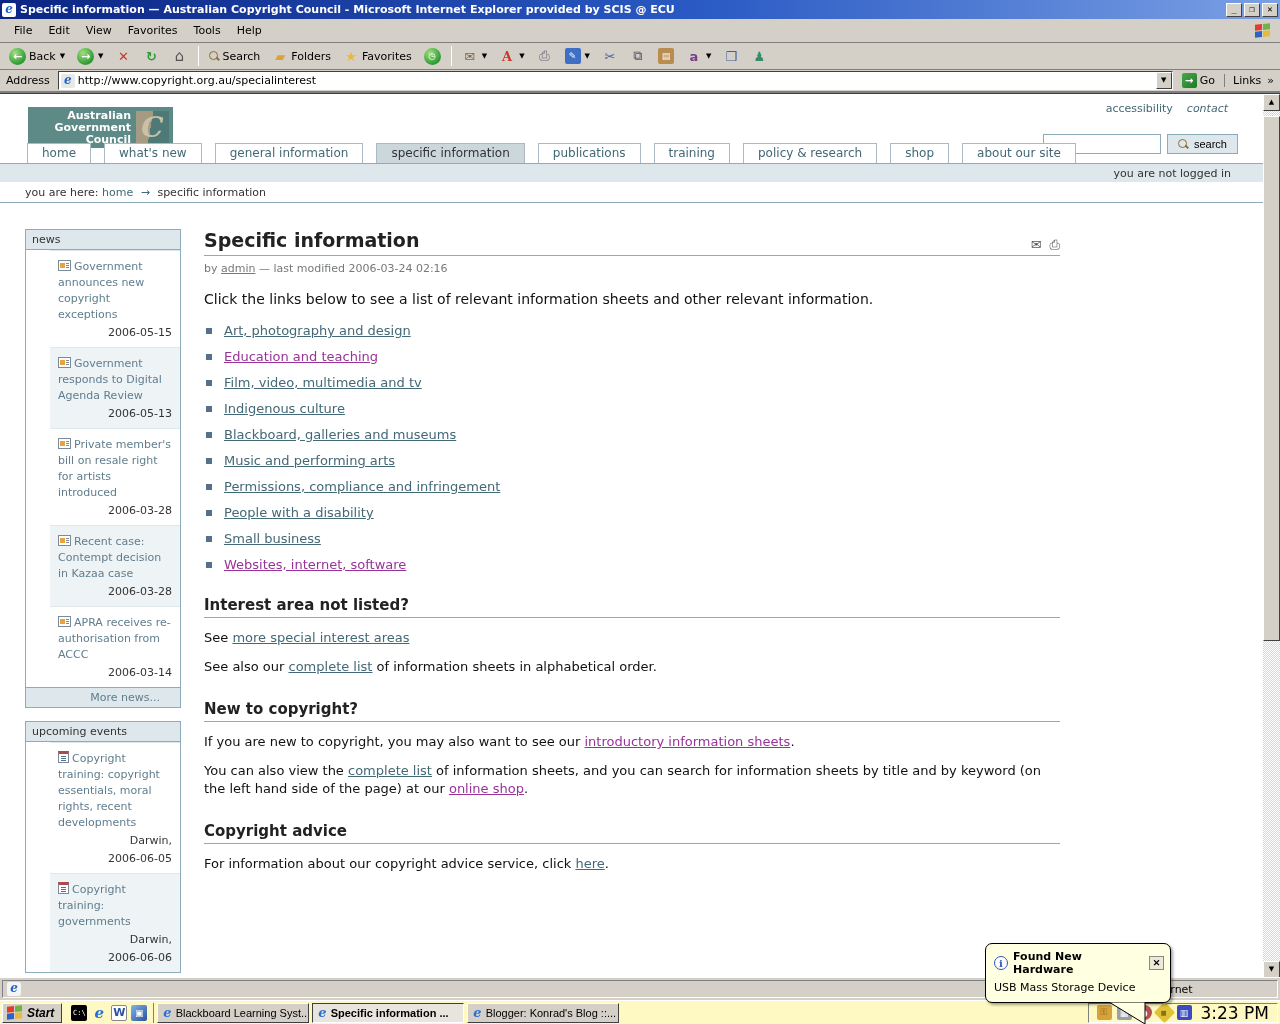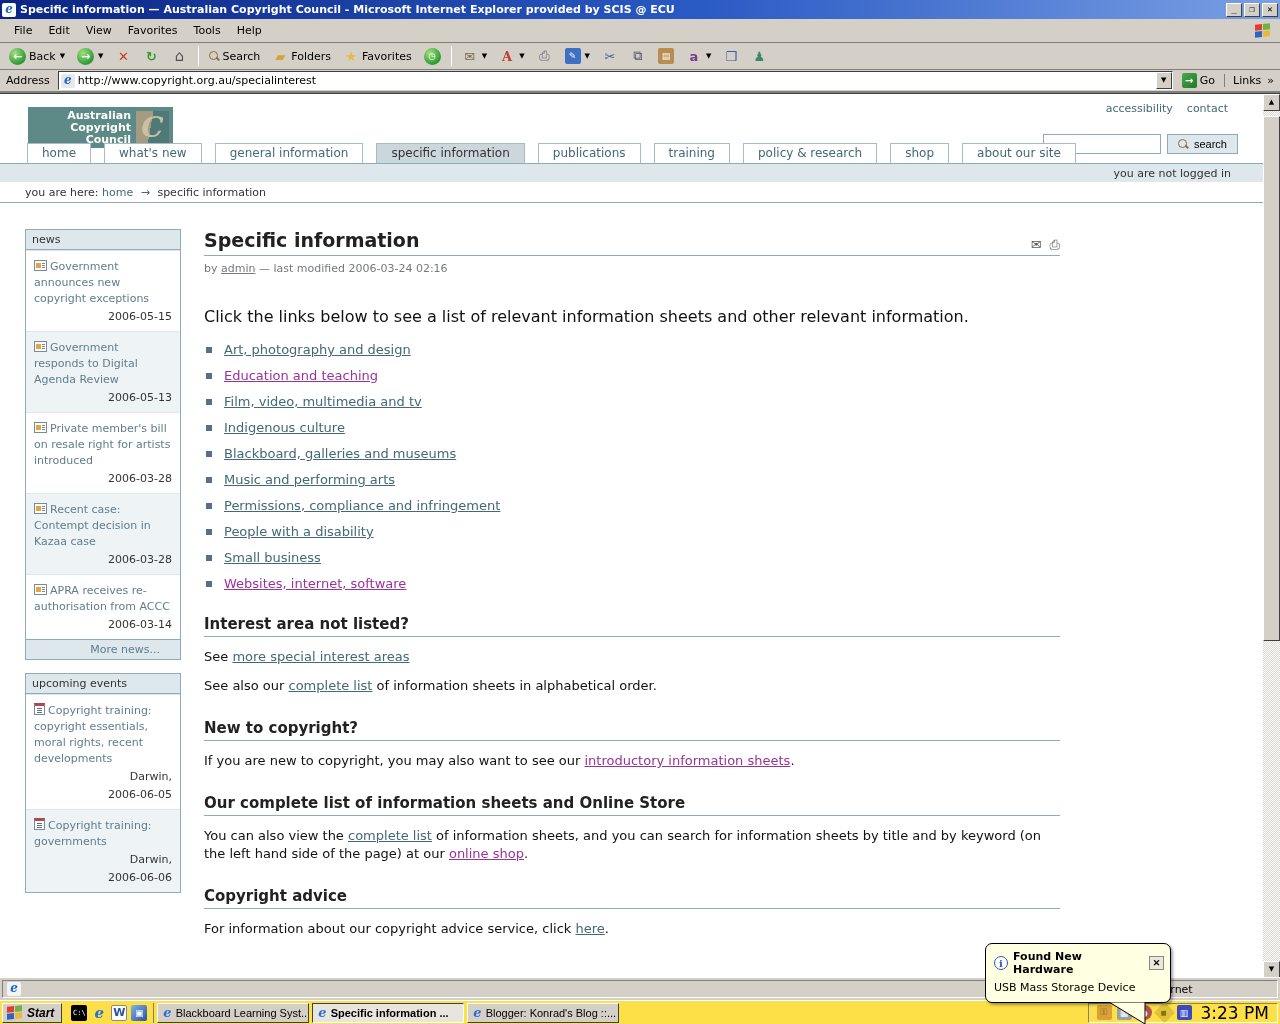--- a/index.html
+++ b/index.html
@@ -85,57 +85,57 @@
   .personal-bar { height:19px; background:#dee7ec; border-top:1px solid #8cacbb; text-align:right; padding:3px 32px 0 0;
     font-size:11px; color:#333; }
   .breadcrumb { height:21px; border-bottom:1px solid #8cacbb; padding:4px 0 0 25px; font-size:11px; color:#333; }
   .breadcrumb a { color:#436976; text-decoration:none; }
   .crumb-arrow { color:#436976; padding:0 4px; }
 
   .columns { position:relative; }
   .sidebar { position:absolute; top:26px; left:25px; width:156px; }
   .portlet { border:1px solid #8cacbb; margin-bottom:13px; font-size:11px; }
   .portlet-head { background:#dee7ec; border-bottom:1px solid #8cacbb; padding:3px 6px; color:#333; }
-  .pitem { padding:8px 8px 6px; line-height:16px; border-top:1px solid #dee7ec; }
+  .pitem { padding:8px 8px 6px; line-height:16px; border-top:1px solid #dee7ec;margin-left:24px; }
   .pitem:first-child { border-top:none; }
   .pitem.alt { background:#eef3f6; }
   .pitem a { color:#607d8e; text-decoration:none; }
   .pitem .pdate { display:block; text-align:right; color:#333; margin-top:2px; }
   .portlet-foot { background:#dee7ec; border-top:1px solid #8cacbb; text-align:right; padding:3px 20px; color:#607d8e; }
   .doc-ico { display:inline-block; width:13px; height:11px; background:#fff; border:1px solid #7a8a99; position:relative; vertical-align:-1px; margin-right:3px; }
   .doc-ico::before { content:""; position:absolute; left:1px; top:2px; width:5px; height:5px; background:#e8a33d; }
   .doc-ico::after { content:""; position:absolute; right:1px; top:2px; width:3px; height:1px; background:#7a8a99; box-shadow:0 2px 0 #7a8a99, 0 4px 0 #7a8a99; }
   .cal-ico { display:inline-block; width:11px; height:12px; background:#fff; border:1px solid #7a8a99; border-top:3px solid #b04a4a; position:relative; vertical-align:-1px; margin-right:3px; }
   .cal-ico::after { content:""; position:absolute; left:2px; top:2px; width:5px; height:1px; background:#55708a; box-shadow:0 2px 0 #55708a, 0 4px 0 #55708a; }
 
   .main { position:absolute; top:26px; left:204px; width:856px; color:#333; }
   .doc-actions { position:absolute; top:8px; right:0; display:flex; gap:8px; }
   .act-ico { font-size:13px; color:#555; }
   h1.doc-title { font-size:19px; font-weight:600; color:#222; border-bottom:1px solid #8cacbb; padding-bottom:4px; }
   .byline { color:#76797c; font-size:11px; margin-top:6px; }
   .byline a { color:#76797c; }
-  .intro { font-size:16px; color:#111; margin-top:32px; }
+  .intro { font-size:14px; color:#111; margin-top:16px; }
   ul.speclinks { list-style:none; margin-top:16px; }
   ul.speclinks li { display:flex; align-items:baseline; margin-bottom:11px; font-size:13px; }
   .bullet { width:6px; height:6px; background:#55708a; display:inline-block; margin:0 12px 0 2px; flex:none; align-self:center; }
   a.body-link { color:#436976; text-decoration:underline; }
   a.body-link.visited { color:#993399; }
   h2.sec { font-size:15px; font-weight:600; color:#222; border-bottom:1px solid #8cacbb; padding-bottom:3px; margin-top:24px; }
   .sec-p { font-size:13px; color:#111; margin-top:11px; line-height:18px; }
 
   
   .statusbar { position:absolute; top:977px; left:0; width:1280px; height:23px; background:#d4d0c8;
     border-top:1px solid #fff; display:flex; align-items:center; padding:2px; gap:2px; }
   .spane { height:18px; border:1px solid; border-color:#808080 #fff #fff #808080; display:flex; align-items:center; padding:0 4px; gap:4px; }
   .spane.main-pane { flex:1; }
   .spane.zone-pane { width:150px; }
   .globe { width:12px; height:12px; border-radius:50%; background:radial-gradient(circle at 40% 35%,#bfe3f5,#3d84c4); display:inline-block; }
 
   
-  .taskbar { position:absolute; top:1000px; left:0; width:1280px; height:24px; background:#fde047;
+  .taskbar { position:absolute; top:1000px; left:0; width:1280px; height:24px; background:#fef9c3;
     border-top:1px solid #fff; display:flex; align-items:center; padding:1px 2px; gap:3px; }
   .start-btn { display:flex; align-items:center; gap:4px; height:20px; padding:0 7px 0 4px; background:#d4d0c8;
     border:1px solid; border-color:#fff #404040 #404040 #fff; font-weight:bold; font-size:12px; font-style:italic; }
   .qlaunch { display:flex; gap:4px; align-items:center; padding:0 6px; border-right:1px solid #808080; height:20px; }
   .ql-ico { width:16px; height:16px; font-size:11px; display:flex; align-items:center; justify-content:center; border-radius:2px; }
   .ql-cmd { background:#000; color:#fff; font-size:7px; font-family:"DejaVu Sans Mono",monospace; }
   .ql-ie { color:#2a6fd4; font-weight:bold; font-style:italic; font-size:15px; font-family:"DejaVu Serif",serif; }
   .ql-word { background:#fff; border:1px solid #888; color:#2a52a0; font-weight:bold; font-size:11px; }
   .ql-app { background:linear-gradient(135deg,#7fb4e8,#2a52a0); color:#fff; font-size:9px; }
   .task-btn { display:flex; align-items:center; gap:4px; width:152px; height:20px; padding:0 5px; background:#d4d0c8;
@@ -278,26 +278,26 @@
       <span>»</span>
     </span>
   </div>
 
   <div class="viewport">
     <div class="page">
 
       <div class="site-header">
         <div class="top-links">
           <a href="#" style="color:#436976;text-decoration:none;">accessibility</a>
-          <a href="#" style="color:#436976;text-decoration:none;">contact</a>
+          <a href="#" style="color:#436976;text-decoration:none;font-style:italic;">contact</a>
         </div>
         <div class="logo">
           <span class="logo-text">
             <span>Australian</span><br>
-            <span>Copyright</span><br>
+            <span>Government</span><br>
             <span>Council</span>
           </span>
           <span class="logo-c">C</span>
         </div>
         <div class="search-box">
           <input class="search-input" type="text" style="">
           <button class="search-btn">
             <span class="mag"></span>
             <span>search</span>
           </button>
@@ -429,21 +429,20 @@
           </p>
           <p class="sec-p">
             <span>See also our </span><a class="body-link" href="#">complete list</a><span> of information sheets in alphabetical order.</span>
           </p>
 
           <h2 class="sec">New to copyright?</h2>
           <p class="sec-p">
             <span>If you are new to copyright, you may also want to see our </span><a class="body-link visited" href="#">introductory information sheets</a><span>.</span>
           </p>
 
-          <h2 class="sec">Our complete list of information sheets and Online Store</h2>
           <p class="sec-p">
             <span>You can also view the </span><a class="body-link" href="#">complete list</a><span> of information sheets, and you can search for information sheets by title and by keyword (on the left hand side of the page) at our </span><a class="body-link visited" href="#">online shop</a><span>.</span>
           </p>
 
           <h2 class="sec">Copyright advice</h2>
           <p class="sec-p">
             <span>For information about our copyright advice service, click </span><a class="body-link" href="#">here</a><span>.</span>
           </p>
         </div>
       </div>

